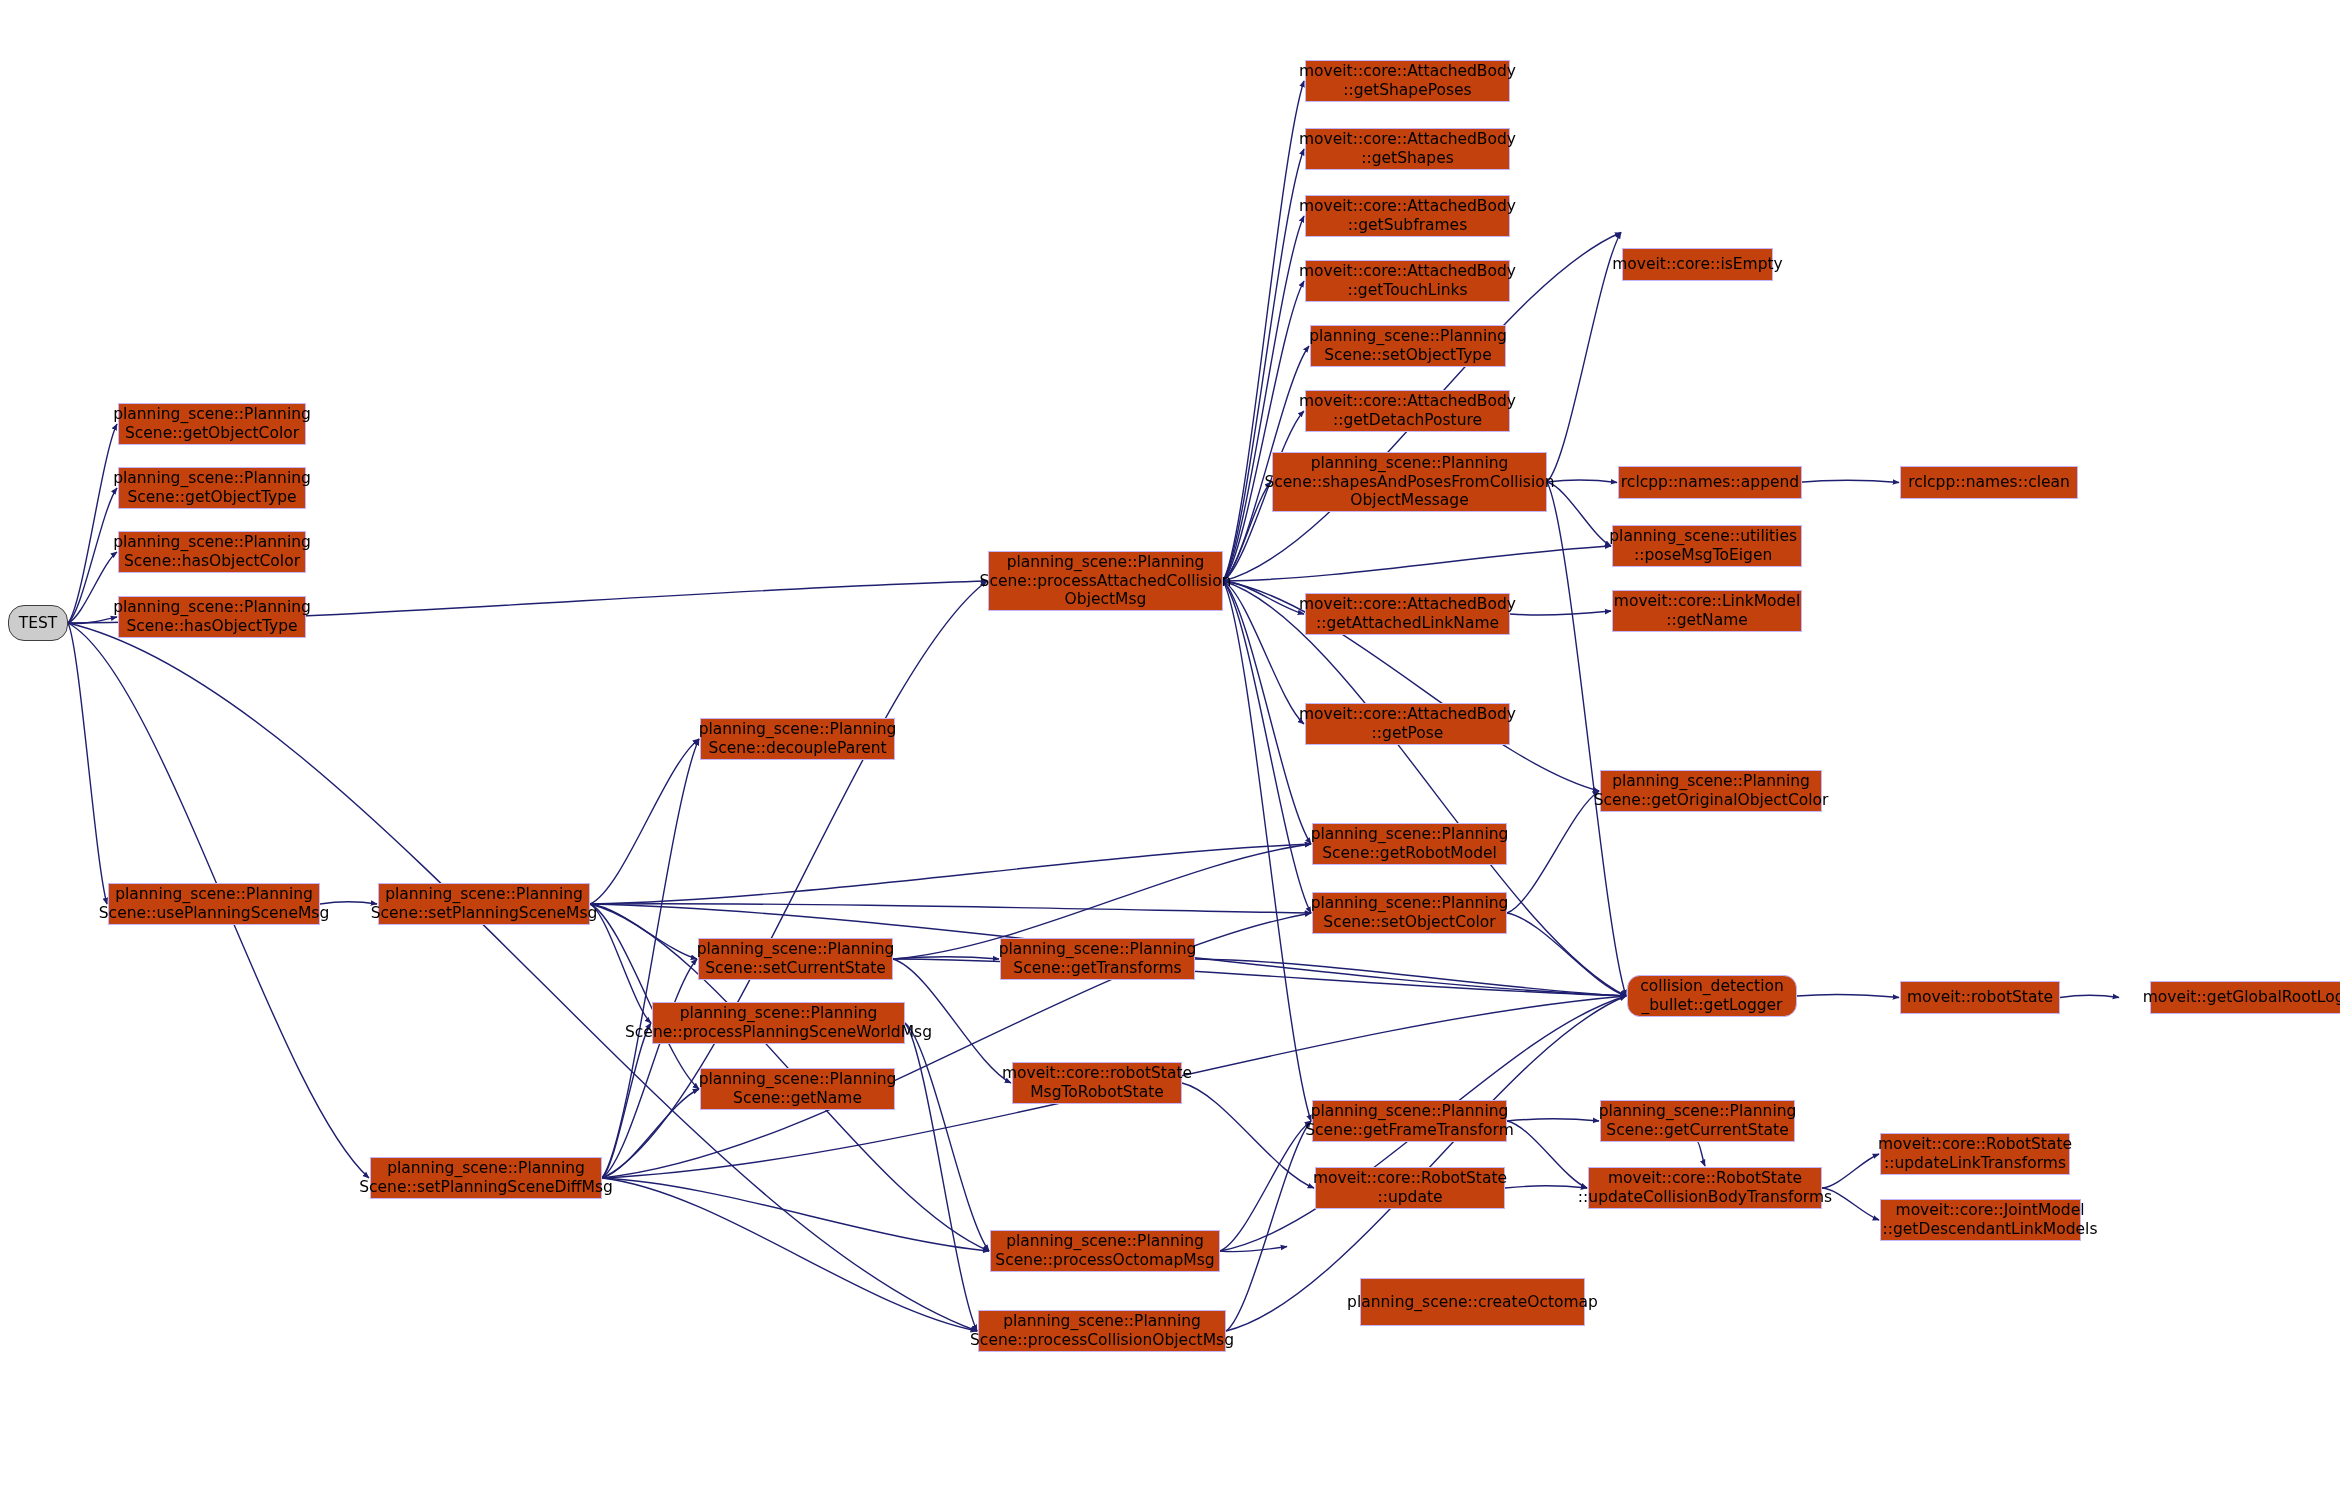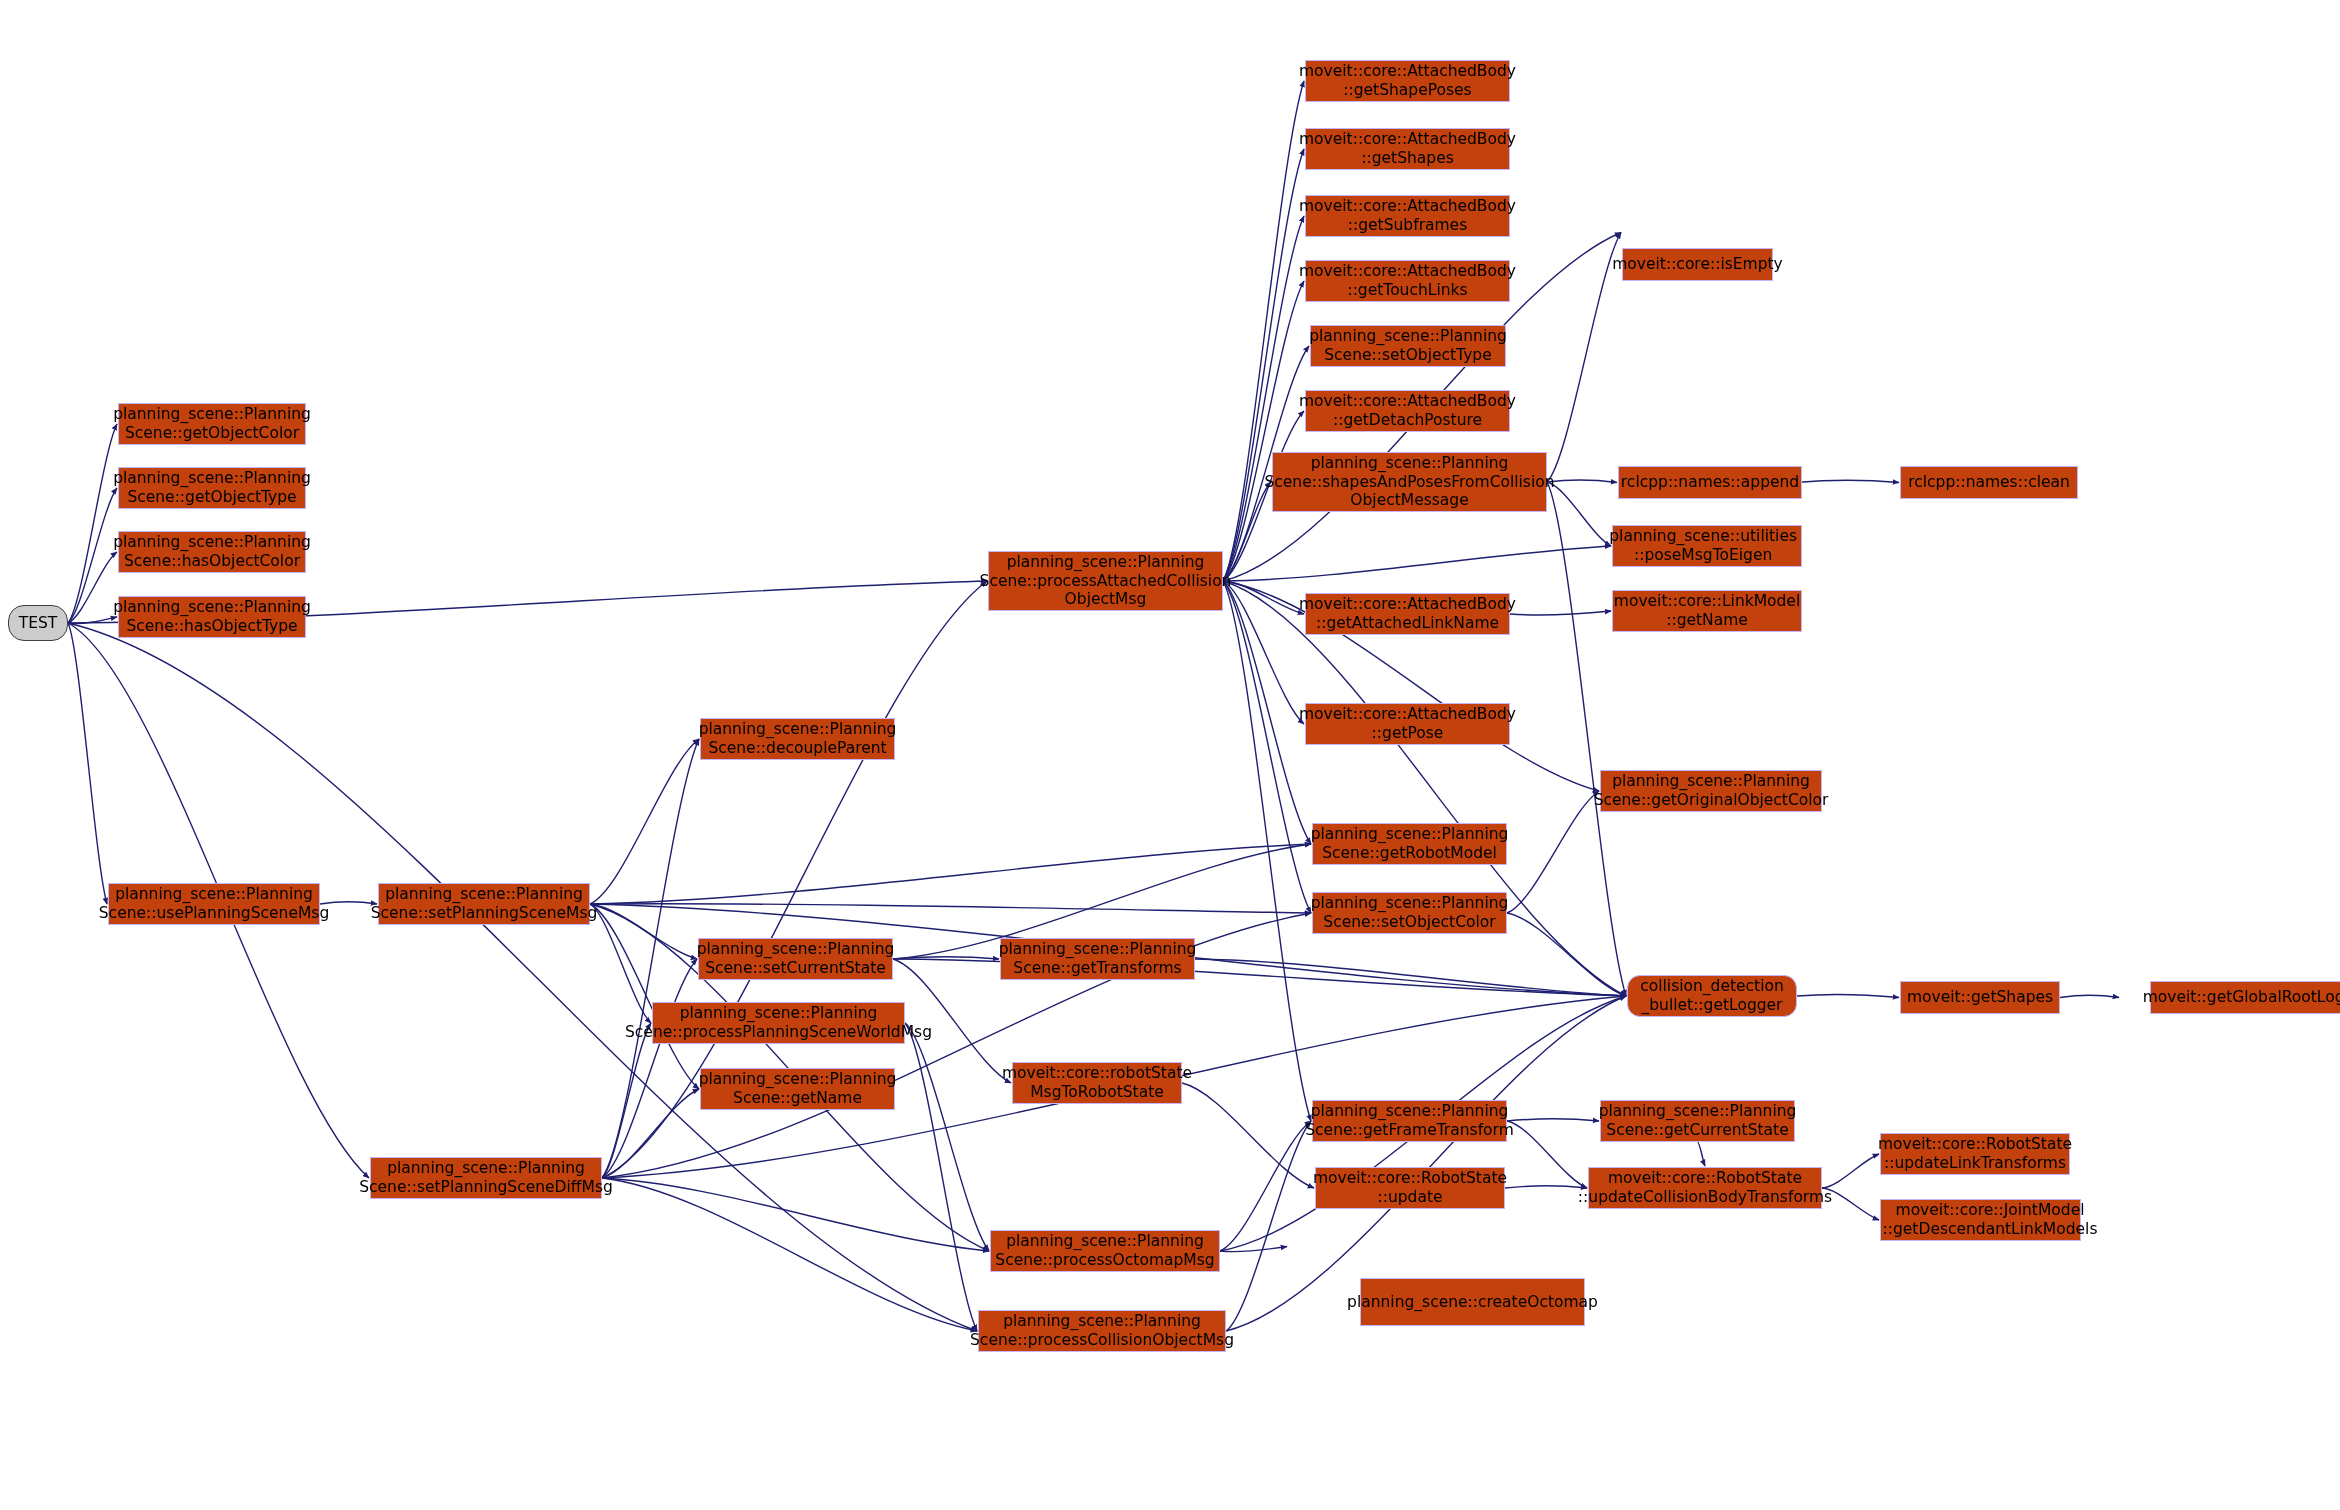--- a/index.html
+++ b/index.html
@@ -157,21 +157,21 @@
       <div class="node" style="left: 1612px; top: 590px; width: 190px; height: 42px;"><span class="lbl">moveit::core::LinkModel
 ::getName</span></div>
       <div class="node" style="left: 1600px; top: 770px; width: 222px; height: 42px;"><span class="lbl">planning_scene::Planning
 Scene::getOriginalObjectColor</span></div>
       <div class="node" style="left: 1312px; top: 823px; width: 195px; height: 42px;"><span class="lbl">planning_scene::Planning
 Scene::getRobotModel</span></div>
       <div class="node" style="left: 1312px; top: 892px; width: 195px; height: 42px;"><span class="lbl">planning_scene::Planning
 Scene::setObjectColor</span></div>
       <div class="node" style="left: 1627px; top: 975px; width: 170px; height: 42px; border-radius: 13px;"><span class="lbl">collision_detection
 _bullet::getLogger</span></div>
-      <div class="node" style="left: 1900px; top: 981px; width: 160px; height: 33px;"><span class="lbl">moveit::getShapes</span></div>
+      <div class="node" style="left: 1900px; top: 981px; width: 160px; height: 33px;"><span class="lbl">moveit::robotState</span></div>
       <div class="node" style="left: 2120px; top: 981px; width: 213px; height: 33px; margin-left: 30px;"><span class="lbl">moveit::getGlobalRootLogger</span></div>
       <div class="node" style="left: 1312px; top: 1100px; width: 195px; height: 42px;"><span class="lbl">planning_scene::Planning
 Scene::getFrameTransform</span></div>
       <div class="node" style="left: 1600px; top: 1100px; width: 195px; height: 42px;"><span class="lbl">planning_scene::Planning
 Scene::getCurrentState</span></div>
       <div class="node" style="left: 1315px; top: 1167px; width: 190px; height: 42px;"><span class="lbl">moveit::core::RobotState
 ::update</span></div>
       <div class="node" style="left: 1588px; top: 1167px; width: 234px; height: 42px;"><span class="lbl">moveit::core::RobotState
 ::updateCollisionBodyTransforms</span></div>
       <div class="node" style="left: 1880px; top: 1133px; width: 190px; height: 42px;"><span class="lbl">moveit::core::RobotState

